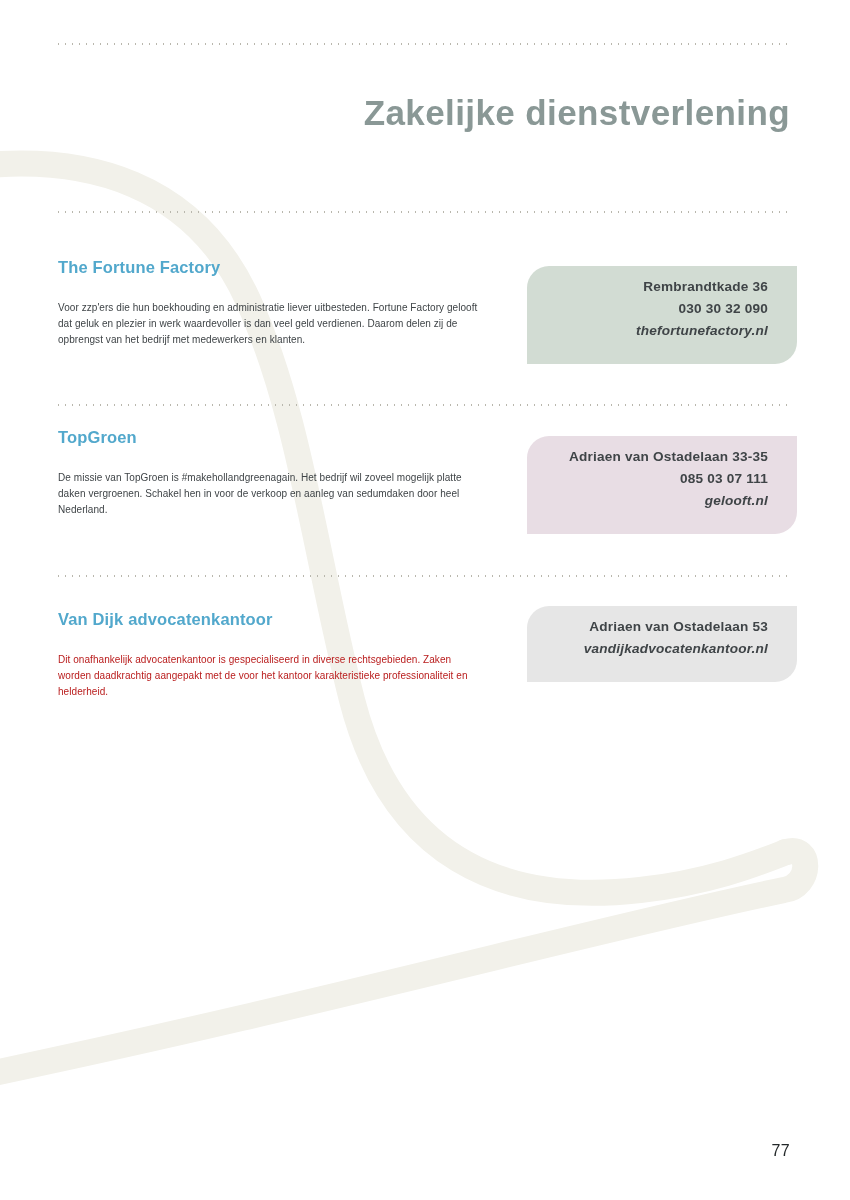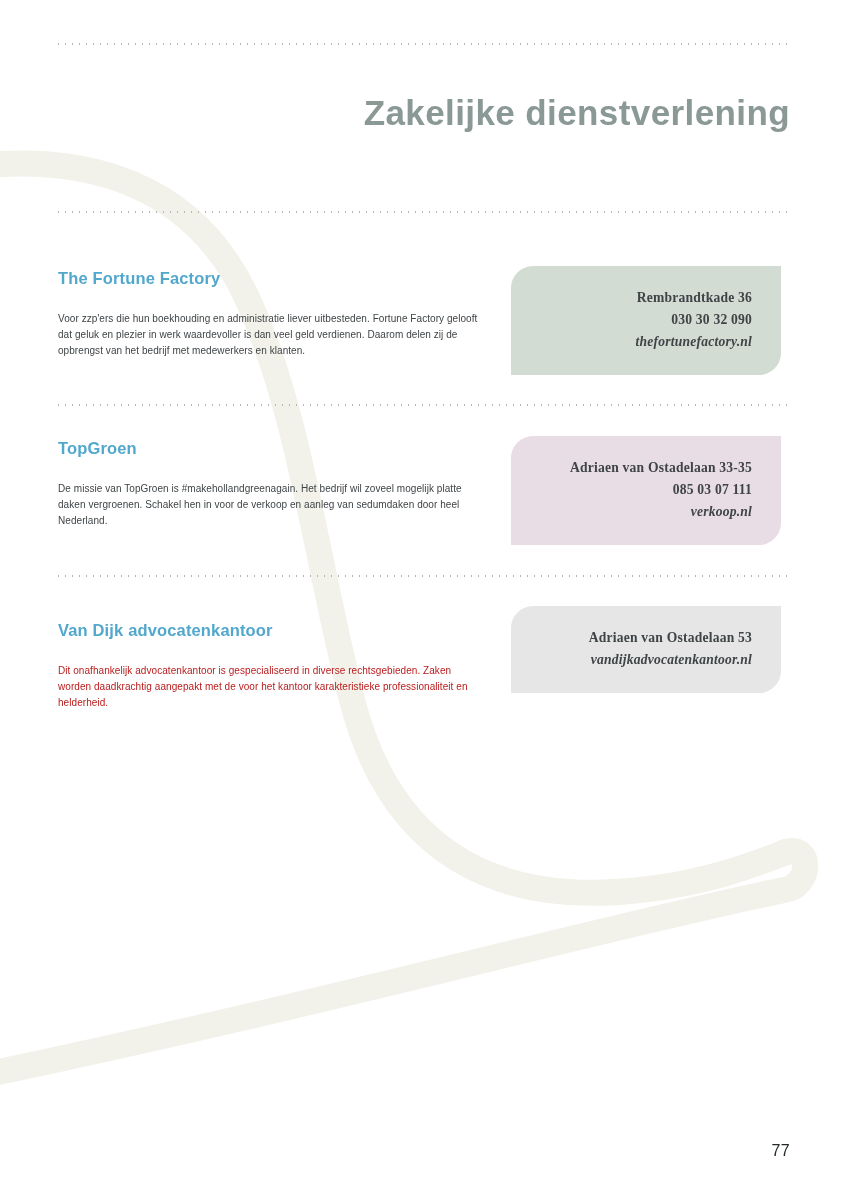--- a/index.html
+++ b/index.html
@@ -72,21 +72,21 @@
     z-index: 3;
   }
   .entry-1 { top: 258px; }
   .entry-2 { top: 428px; }
   .entry-3 { top: 598px; }
 
   .entry-text {
     position: absolute;
     left: 58px;
     width: 420px;
-    top: 11px;
+    top: 0;
   }
 
   .entry-heading {
     font-size: 16.5px;
     font-weight: bold;
     color: #52a8cc;
     letter-spacing: 0.15px;
     line-height: 1.2;
     margin: 0 0 22px 0;
   }
@@ -94,28 +94,27 @@
   .entry-body {
     font-size: 10px;
     line-height: 1.62;
     color: #3f4447;
     letter-spacing: 0.06px;
   }
 
   
   .contact-card {
     position: absolute;
-    left: 511px;
+    left: 527px;
     top: 8px;
     width: 270px;
-    padding: 21px 29px 22px 20px;
+    padding: 10px 29px 22px 20px;
     text-align: right;
     border-radius: 22px 0 22px 0;
     color: #3f4447;
-    font-family: Liberation Serif, serif;
   }
   .contact-card .line {
     font-size: 13.6px;
     font-weight: bold;
     line-height: 1.62;
     letter-spacing: 0.2px;
     white-space: nowrap;
   }
   .contact-card .line.web {
     font-style: italic;
@@ -170,21 +169,21 @@
   <div class="rule rule-e1" style="background-image: radial-gradient(circle, rgb(185, 183, 173) 0.9px, rgba(255, 255, 255, 0) 1.1px);"></div>
 
   <div class="entry entry-2">
     <div class="entry-text">
       <h2 class="entry-heading" style="color: rgb(82, 168, 204);">TopGroen</h2>
       <p class="entry-body" style="color: rgb(63, 68, 71);">De missie van TopGroen is #makehollandgreenagain. Het bedrijf wil zoveel mogelijk platte daken vergroenen. Schakel hen in voor de verkoop en aanleg van sedumdaken door heel Nederland.</p>
     </div>
     <div class="contact-card" style="background:#e8dde4">
       <div class="line">Adriaen van Ostadelaan 33-35</div>
       <div class="line">085 03 07 111</div>
-      <div class="line web">verkoop.nl</div>
+      <div class="line web">gelooft.nl</div>
     </div>
   </div>
 
   <div class="rule rule-e2" style="background-image: radial-gradient(circle, rgb(185, 183, 173) 0.9px, rgba(255, 255, 255, 0) 1.1px);"></div>
 
   <div class="entry entry-3">
     <div class="entry-text">
       <h2 class="entry-heading" style="color: rgb(82, 168, 204); margin-top: 12px;">Van Dijk advocatenkantoor</h2>
       <p class="entry-body" style="color: #b91c1c;">Dit onafhankelijk advocatenkantoor is gespecialiseerd in diverse rechtsgebieden. Zaken worden daadkrachtig aangepakt met de voor het kantoor karakteristieke professionaliteit en helderheid.</p>
     </div>

